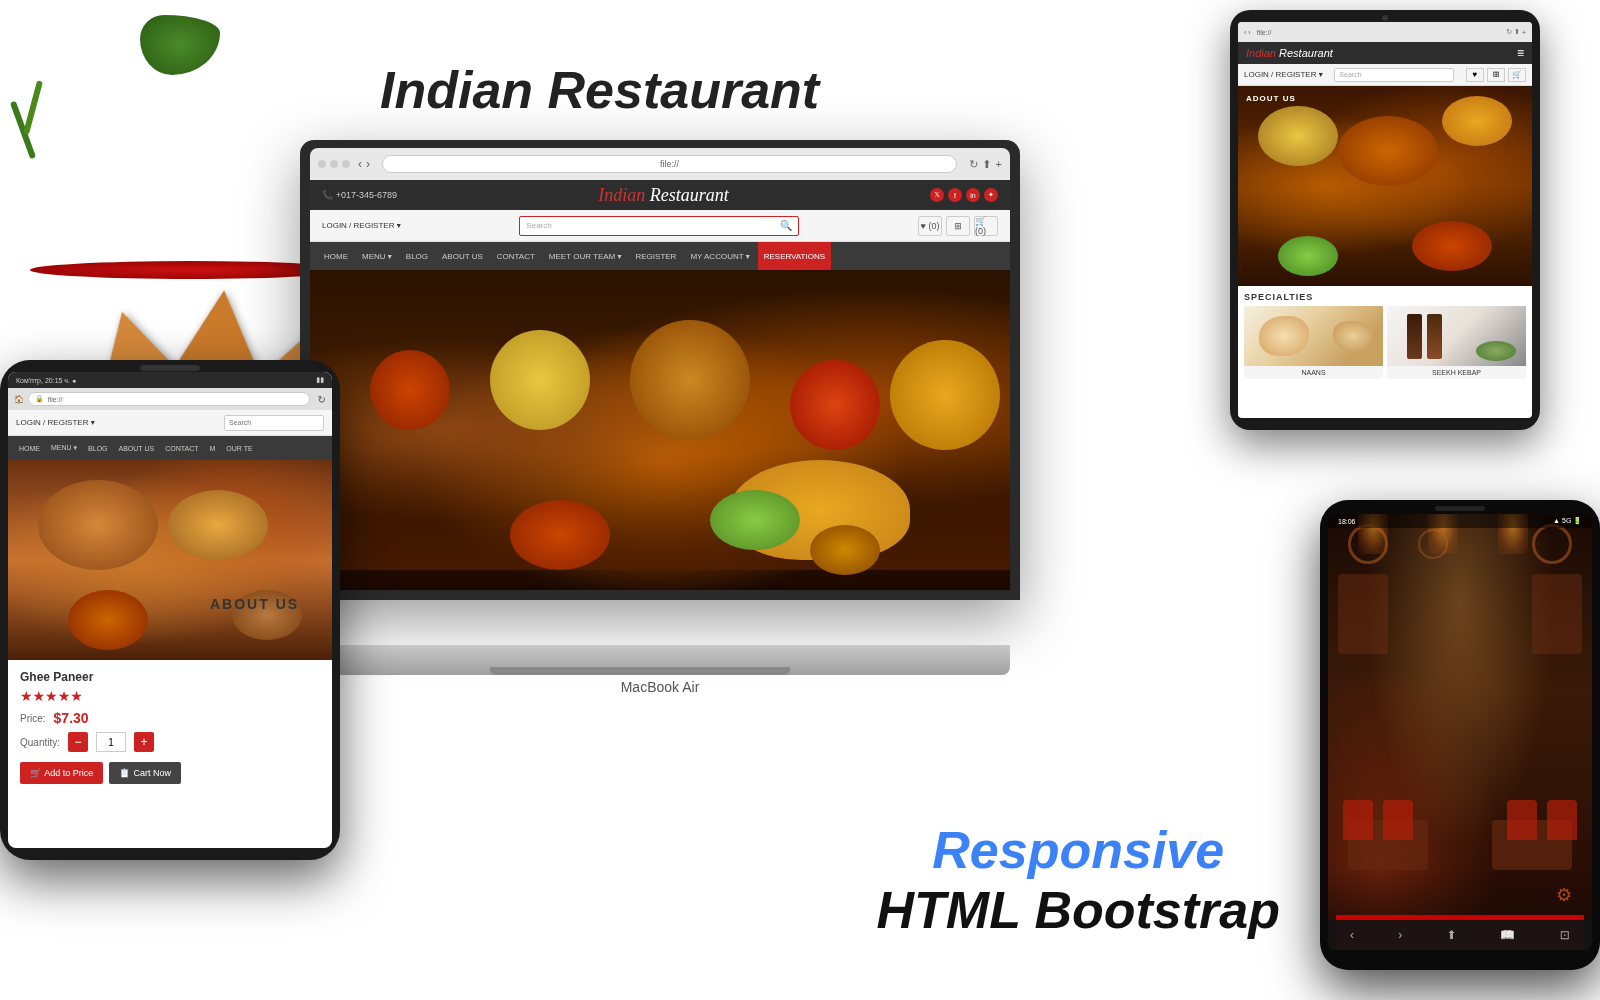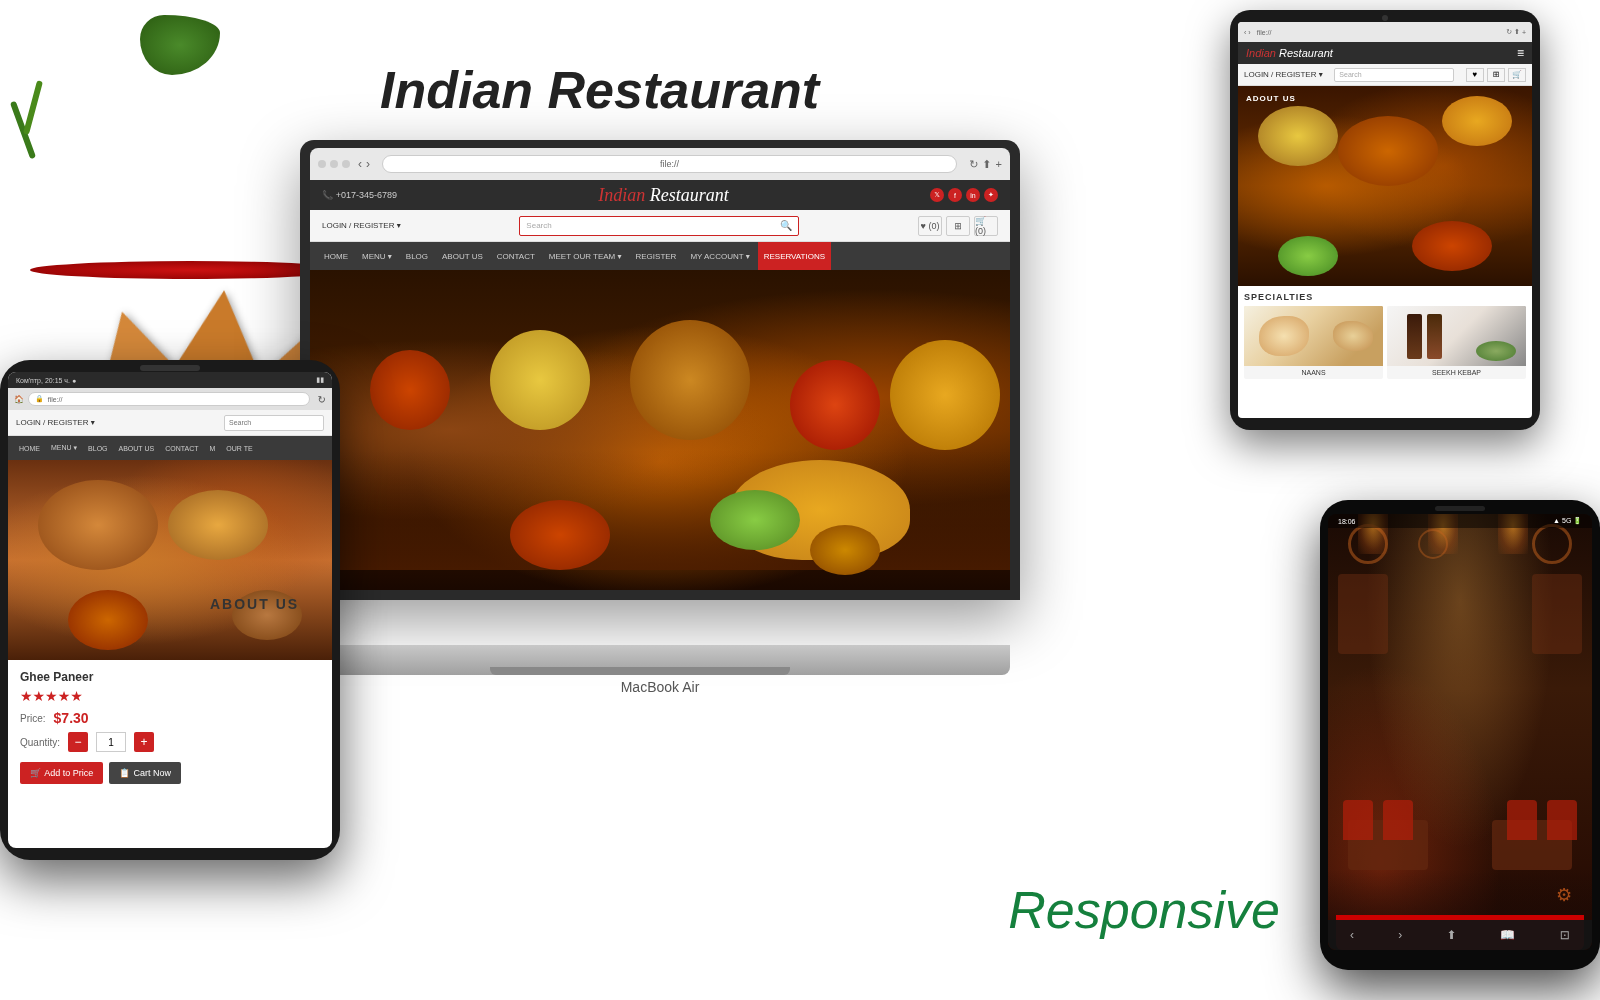--- a/index.html
+++ b/index.html
@@ -28,22 +28,22 @@
     .bottom-text {
       position: absolute;
       bottom: 60px;
       right: 320px;
       text-align: center;
       z-index: 10;
     }
     .bottom-text .line1 {
       font-size: 52px;
       font-style: italic;
-      font-weight: normal;
-      color: #15803d;
+      font-weight: bold;
+      color: #3b82f6;
       display: block;
     }
     .bottom-text .line2 {
       font-size: 52px;
       font-style: italic;
       font-weight: bold;
       color: #111;
       display: block;
     }
     .bottom-text .line3 {
@@ -1227,15 +1227,16 @@
         <span class="nav-icon-item">⬆</span>
         <span class="nav-icon-item">📖</span>
         <span class="nav-icon-item">⊡</span>
       </div>
     </div>
   </div>
 </div>
 
 <div class="bottom-text">
   <span class="line1">Responsive</span>
+  <span class="line2">HTML Bootstrap</span>
 </div>
 
 <div class="about-us-overlay">ABOUT US</div>
 
 </body></html>

